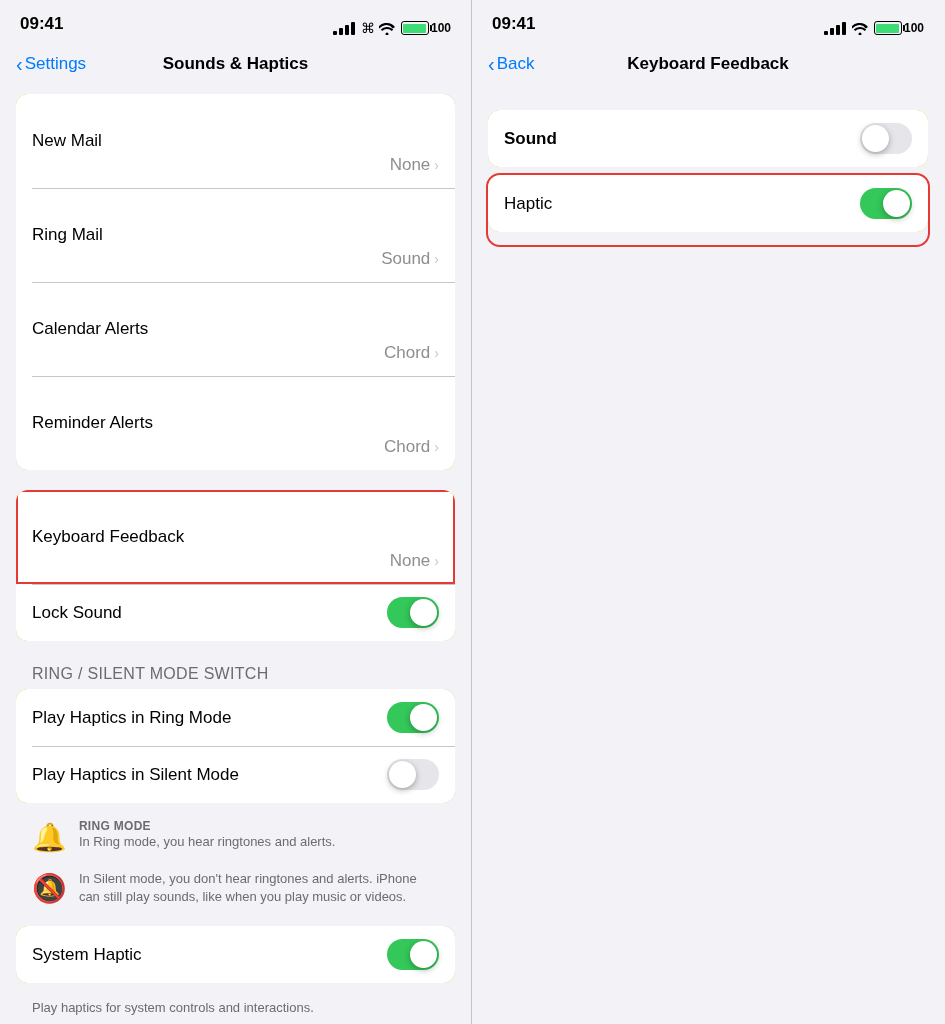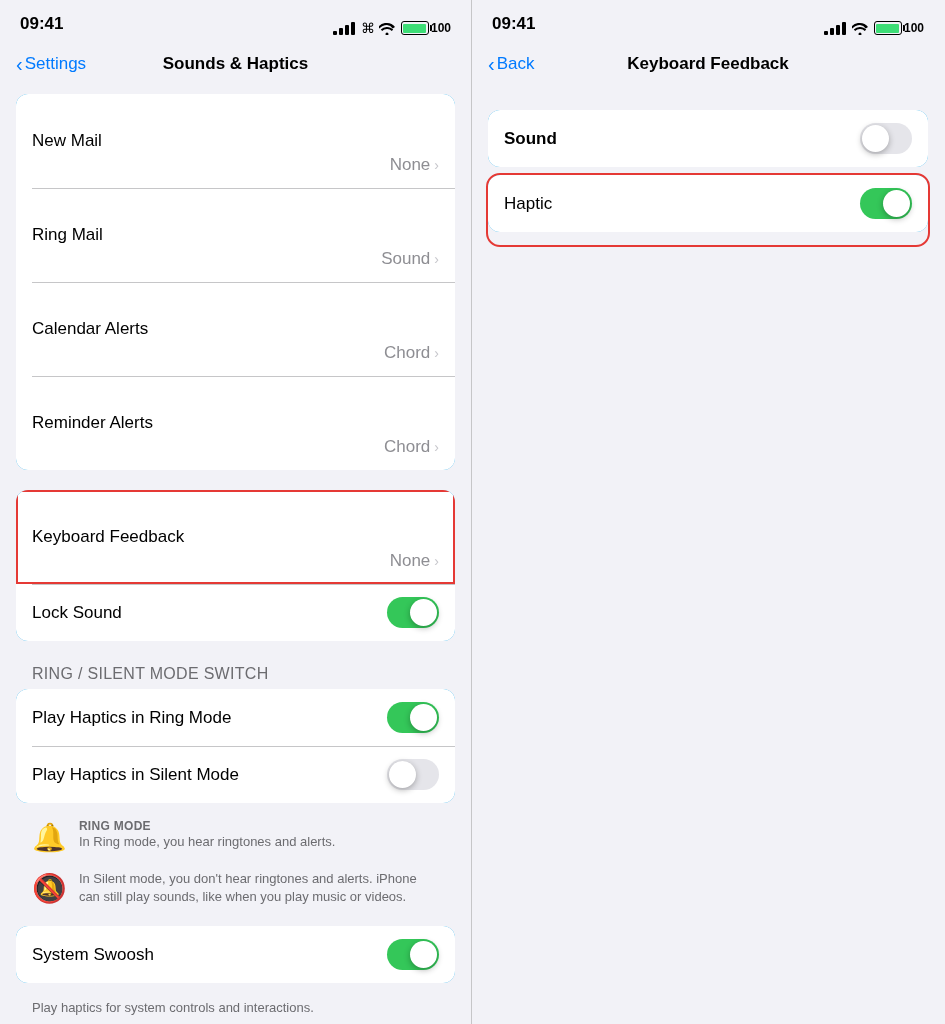--- a/index.html
+++ b/index.html
@@ -133,21 +133,21 @@
       font-size: 16px;
       color: #6c6c70;
       text-transform: uppercase;
       letter-spacing: 0.3px;
       padding: 16px 16px 6px;
       font-weight: 400;
     }
 
     
     .card {
-      background: #0ea5e9;
+      background: #eab308;
       border-radius: 12px;
       overflow: hidden;
       margin-bottom: 8px;
     }
 
     
     .row {
       display: flex;
       align-items: center;
       justify-content: space-between;
@@ -388,21 +388,21 @@
 
     <div class="icon-row">
       <span class="icon-row-icon">🔕</span>
       <div class="icon-row-text">
         <div class="icon-row-desc">In Silent mode, you don't hear ringtones and alerts. iPhone can still play sounds, like when you play music or videos.</div>
       </div>
     </div>
 
     <div class="card" style="margin-top:8px;">
       <div class="row">
-        <span class="row-label">System Swoosh</span>
+        <span class="row-label">System Haptic</span>
         <div class="toggle on">
           <div class="toggle-thumb"></div>
         </div>
       </div>
     </div>
     <div class="footer-text">Play haptics for system controls and interactions.</div>
 
   </div>
 
   <div class="home-indicator">

